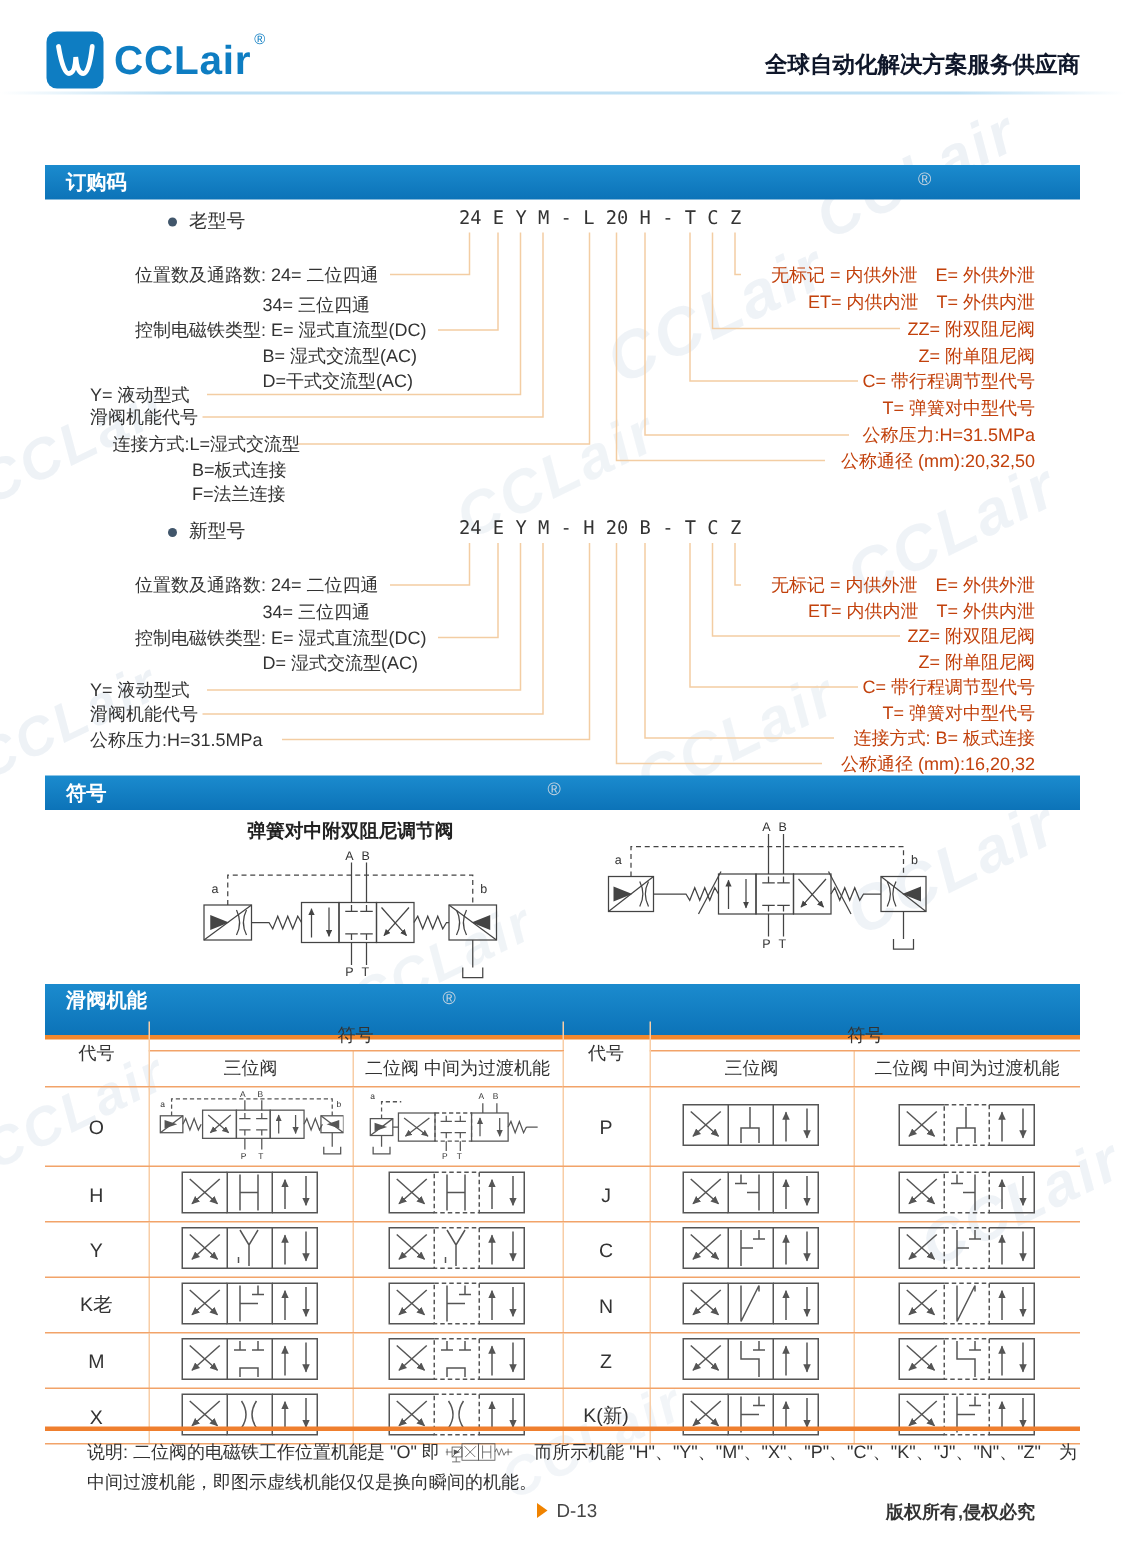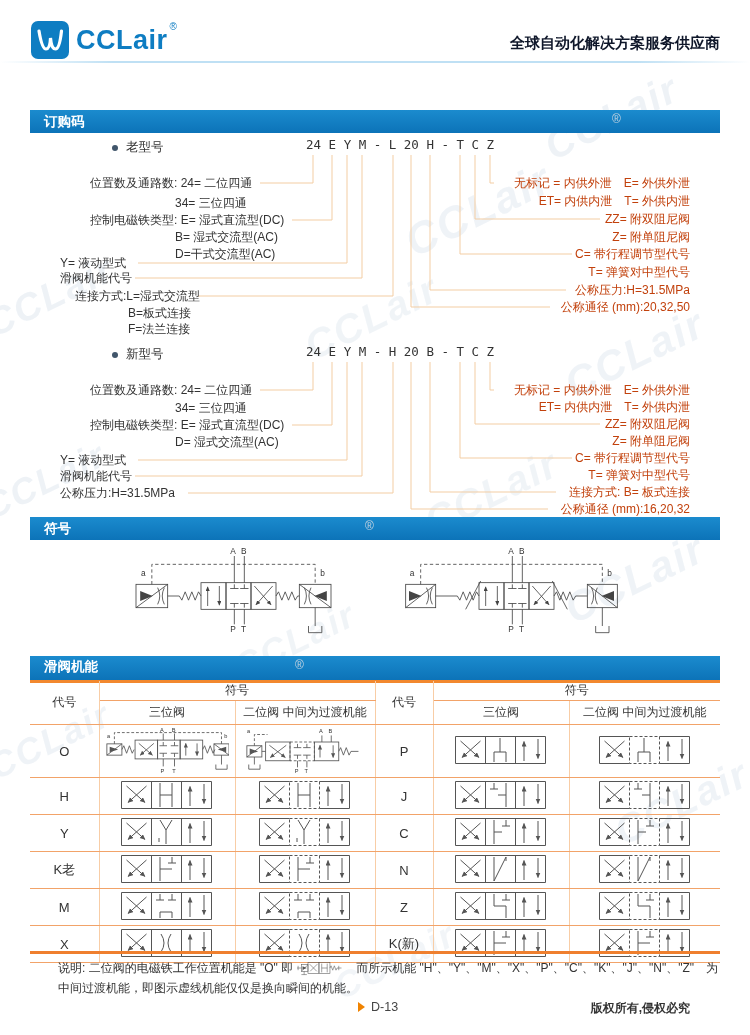--- a/index.html
+++ b/index.html
@@ -159,20 +159,21 @@
     <div class="rl" style="top:125px;">T= 弹簧对中型代号</div>
     <div class="rl" style="top:142px;">连接方式: B= 板式连接</div>
     <div class="rl" style="top:159px;">公称通径 (mm):16,20,32</div>
   </div>
 
   <div class="bar" style="top:517px;">符号</div>
   <span class="reg-wm" style="left:365px;top:519px;">®</span>
 
   <div class="symrow">
     <div class="sym-block">
+      <div class="sym-title">弹簧对中附双阻尼调节阀</div>
       <svg class="bigsvg" width="225" height="90" viewBox="0 0 270 108" fill="none" stroke="#444" stroke-width="1">
         <defs>
             <marker id="ahb" markerWidth="7" markerHeight="7" refX="5" refY="2.5" orient="auto">
               <path d="M0 0L5.5 2.5L0 5z" fill="#444" stroke="none"></path>
             </marker>
           </defs>
         <path stroke-dasharray="4 3" d="M37 46V22H233V46"></path>
         <text x="24" y="36" font-size="10" fill="#333" stroke="none">a</text>
         <text x="239" y="36" font-size="10" fill="#333" stroke="none">b</text>
         <path d="M136 44V12M148 44V12"></path>
@@ -231,21 +232,21 @@
         <path d="M184 42L202 76"></path>
         <rect x="226" y="46" width="36" height="28"></rect>
           <path d="M226 46L262 74"></path>
         <path d="M258 54l-15 6 15 6z" fill="#444" stroke="none"></path>
         <path d="M231 50q5 10 0 20M238 50q-5 10 0 20"></path>
         <path d="M244 74V96M236 96v8h16v-8"></path>
       </svg>
     </div>
   </div>
 
-  <div class="bar" style="top:656px;border-bottom:3px solid #f2882e;height:27px;line-height:22px;">滑阀机能</div>
+  <div class="bar" style="top:656px;border-bottom:3px solid #f2882e;height:37px;line-height:22px;">滑阀机能</div>
   <span class="reg-wm" style="left:295px;top:658px;">®</span>
 
   <table class="spool">
     <colgroup>
         <col style="width:69px">
         <col style="width:136px">
         <col style="width:140px">
         <col style="width:58px">
         <col style="width:136px">
         <col style="width:151px">

